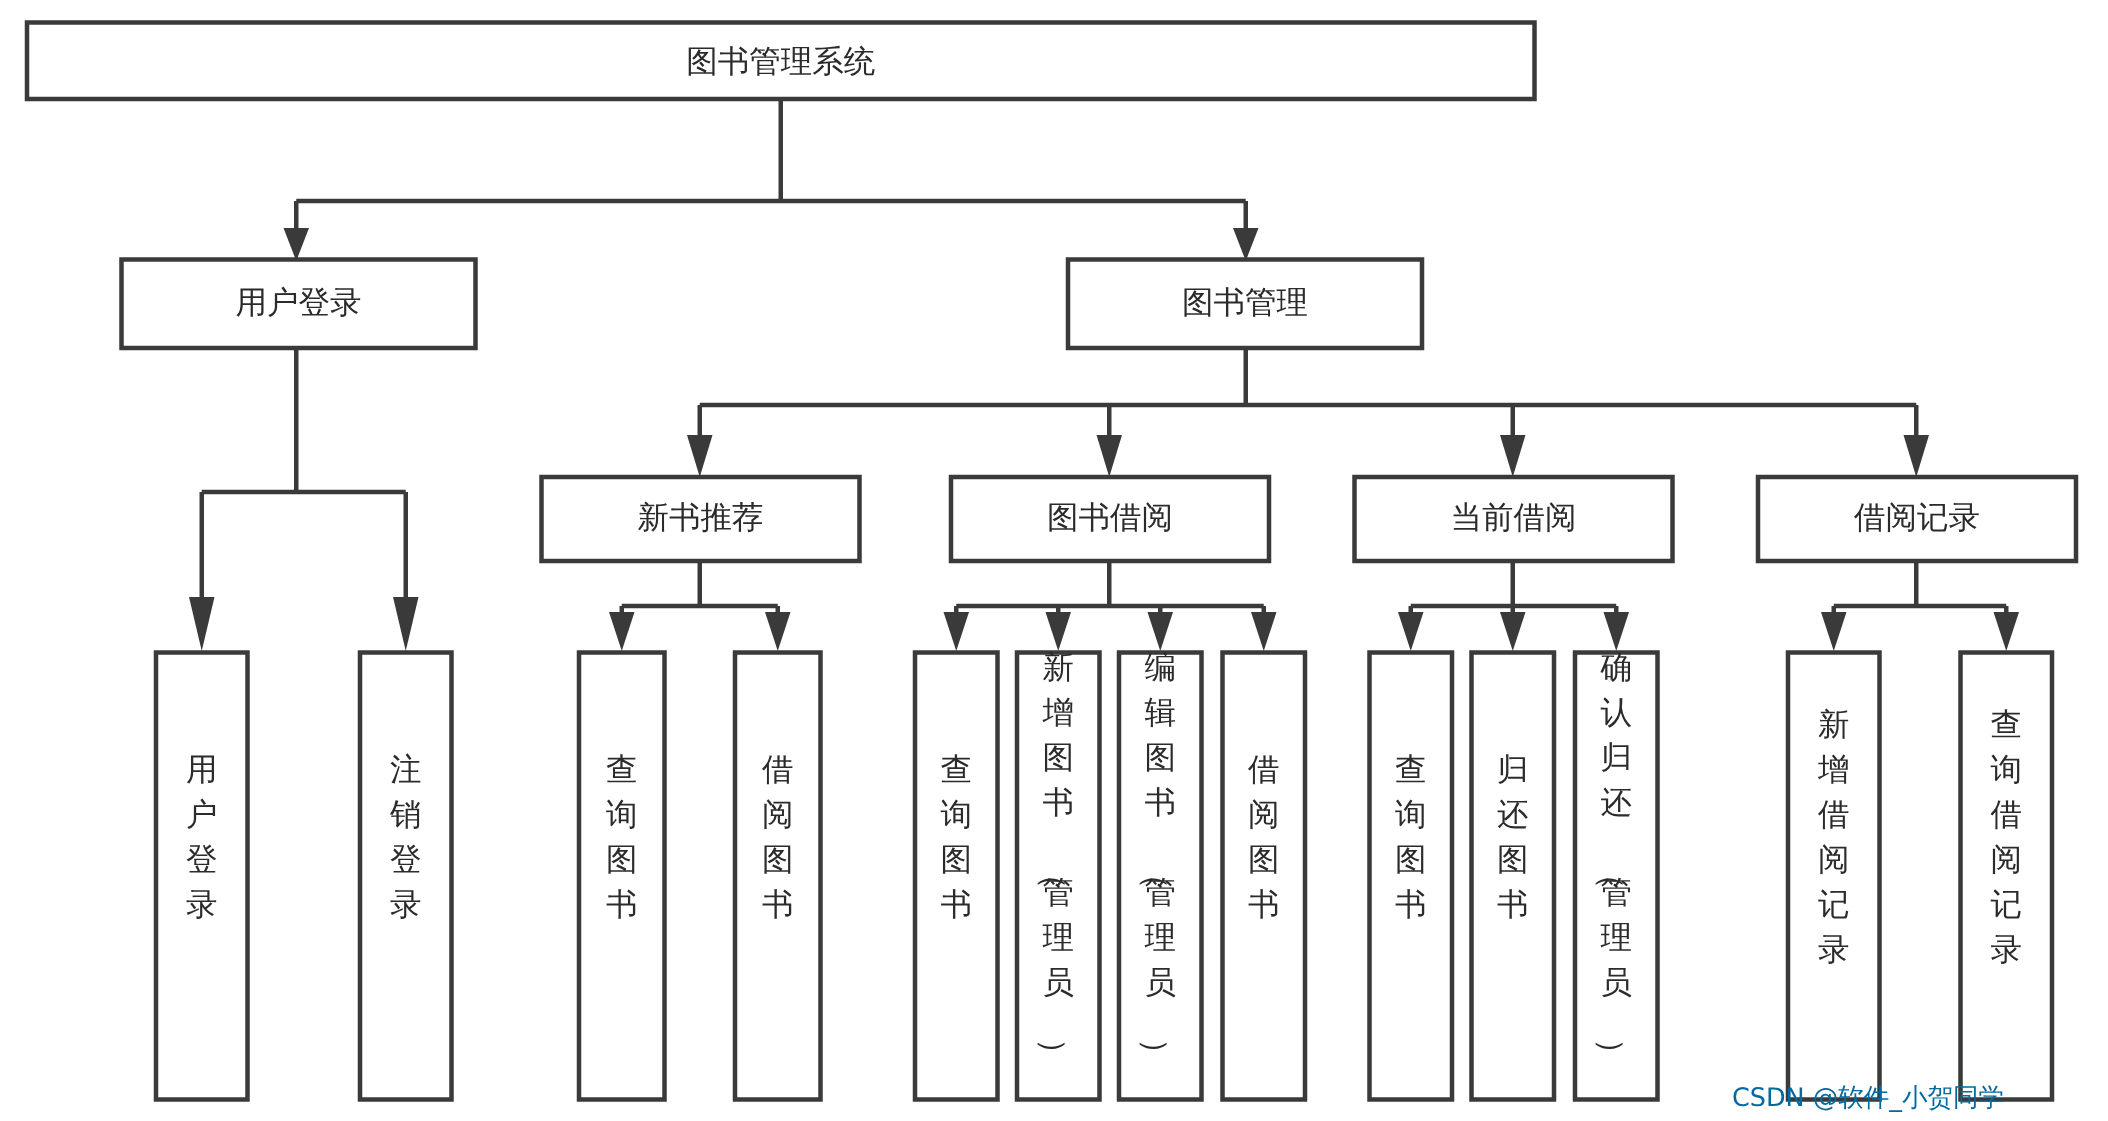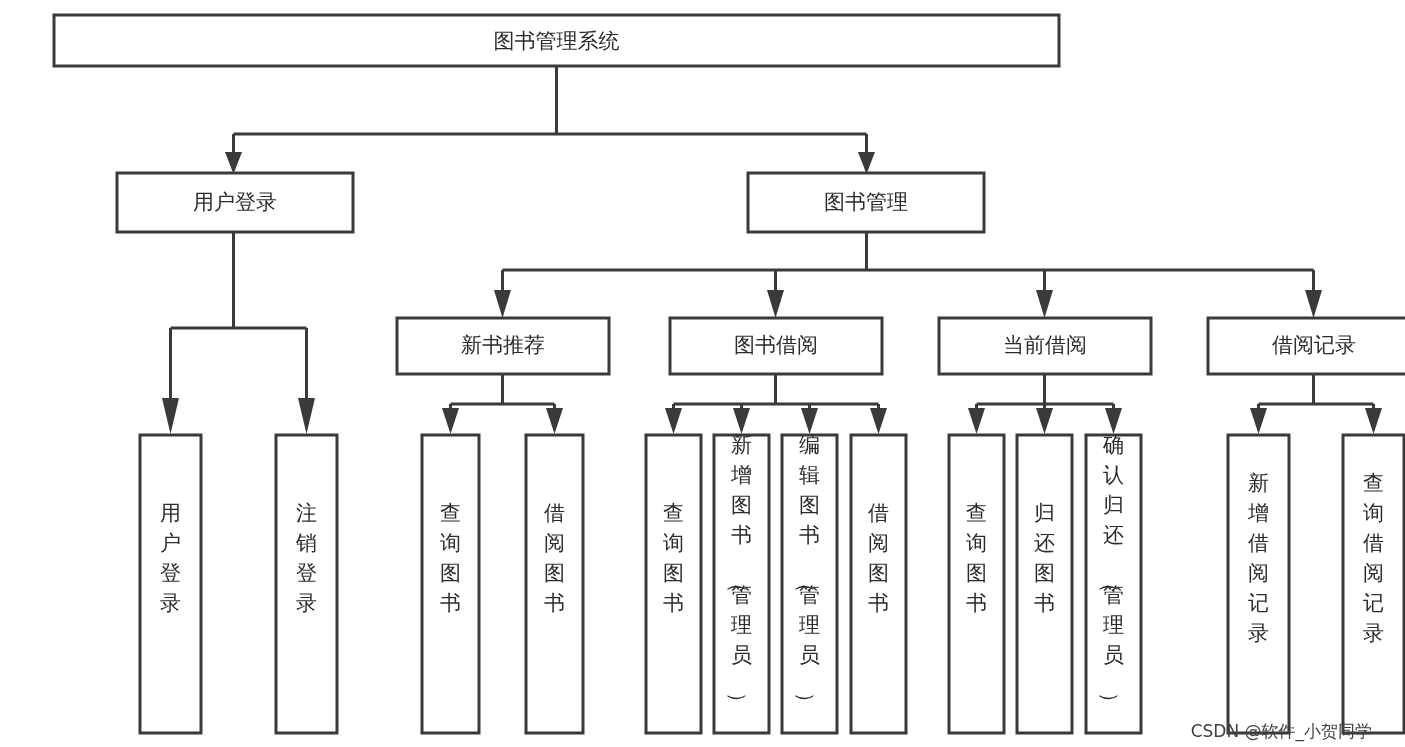--- a/index.html
+++ b/index.html
@@ -12,21 +12,20 @@
     width: 1405px;
     height: 747px;
     font-family: "DejaVu Sans", "Liberation Sans", sans-serif;
     overflow: hidden;
     position: relative;
   }
   #diagram-root {
     position: relative;
     width: 1344px;
     height: 747px;
-    padding-left: 36px;
   }
   svg#tree-svg {
     display: block;
     width: 1405px;
     height: 747px;
   }
   .node-box {
     fill: #ffffff;
     stroke: #3a3a3a;
     stroke-width: 3;
@@ -50,21 +49,21 @@
     fill: none;
   }
   .arrow-head {
     fill: #3a3a3a;
     stroke: none;
   }
   .watermark {
     position: absolute;
     right: 8px;
     bottom: 4px;
-    color: #404040;
+    color: #0369a1;
     font-size: 17px;
     font-family: "DejaVu Sans", "Liberation Sans", sans-serif;
     white-space: nowrap;
     pointer-events: none;
   }
 </style>
 </head>
 <body>
 
 <div id="diagram-root">

